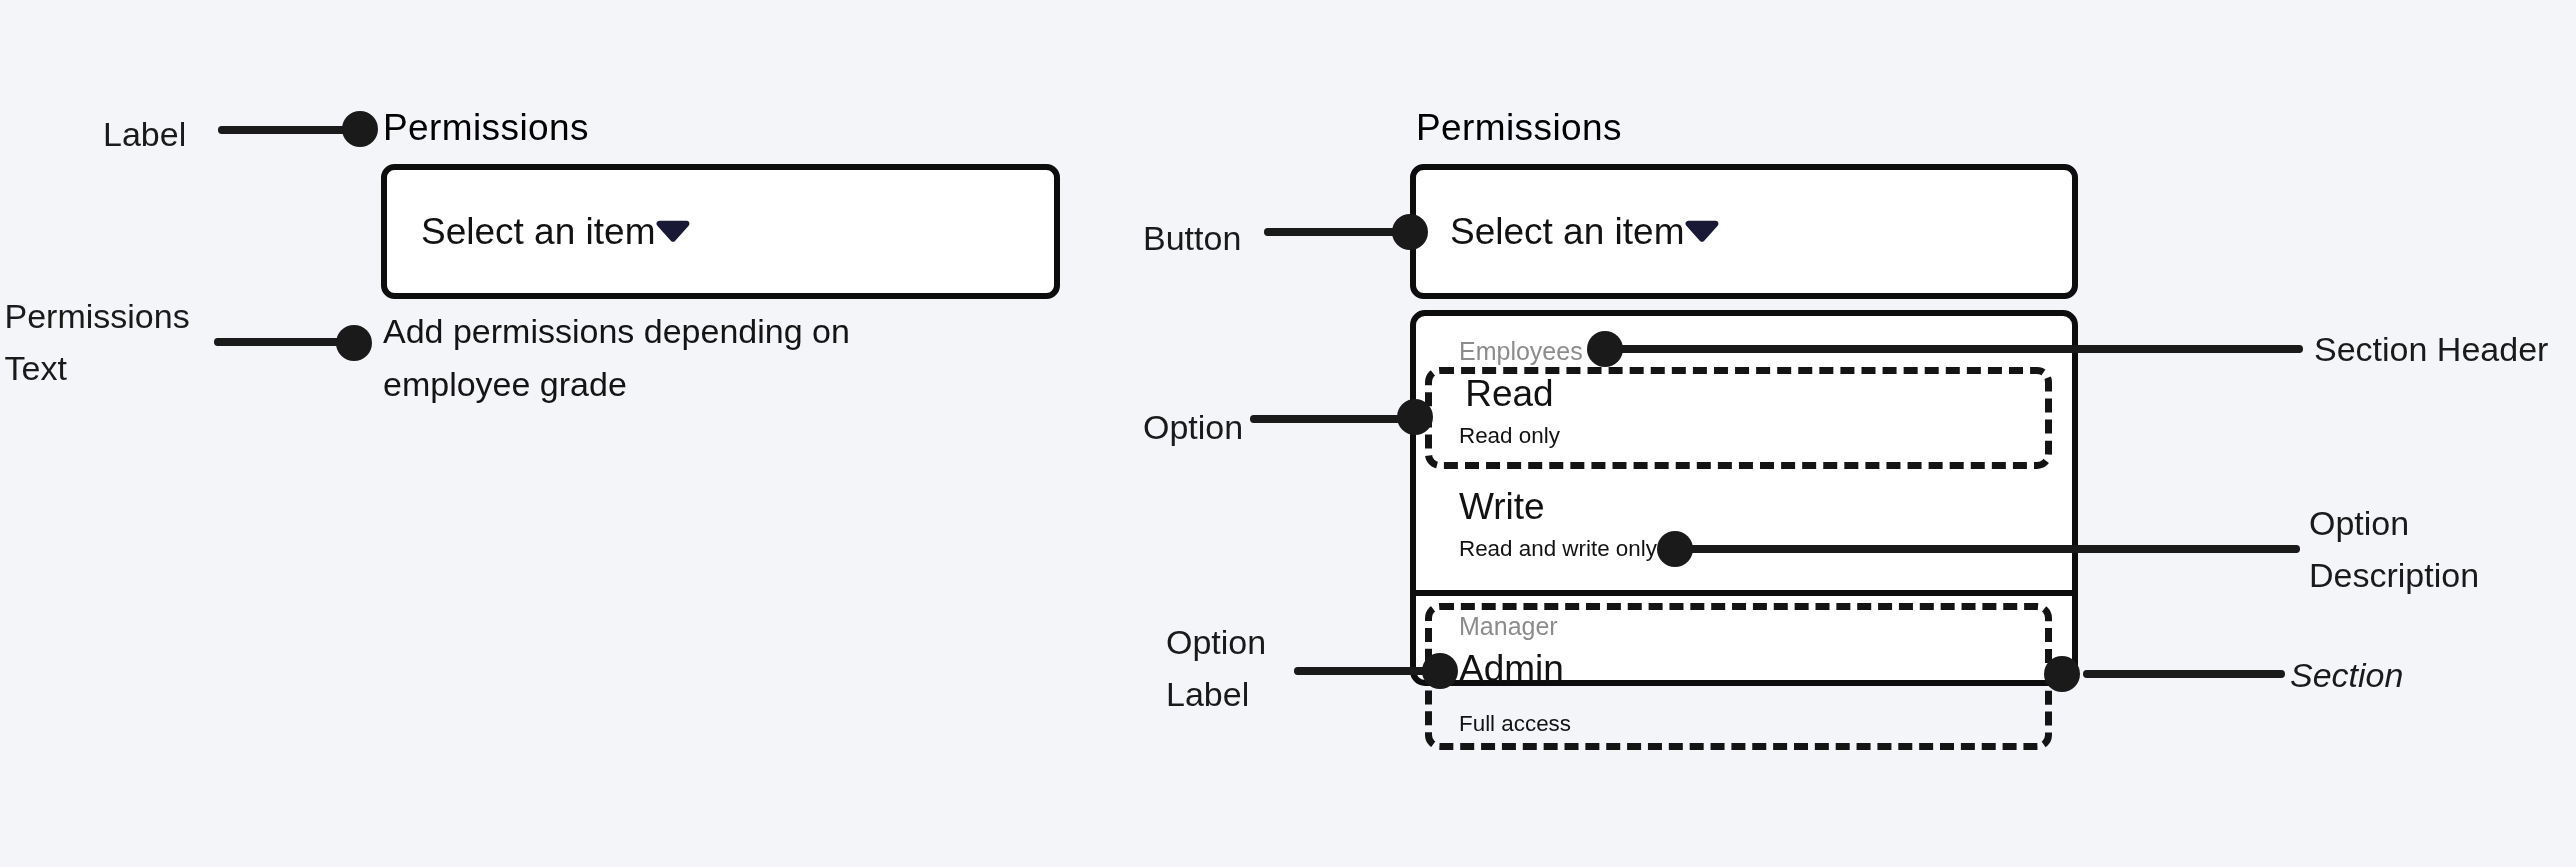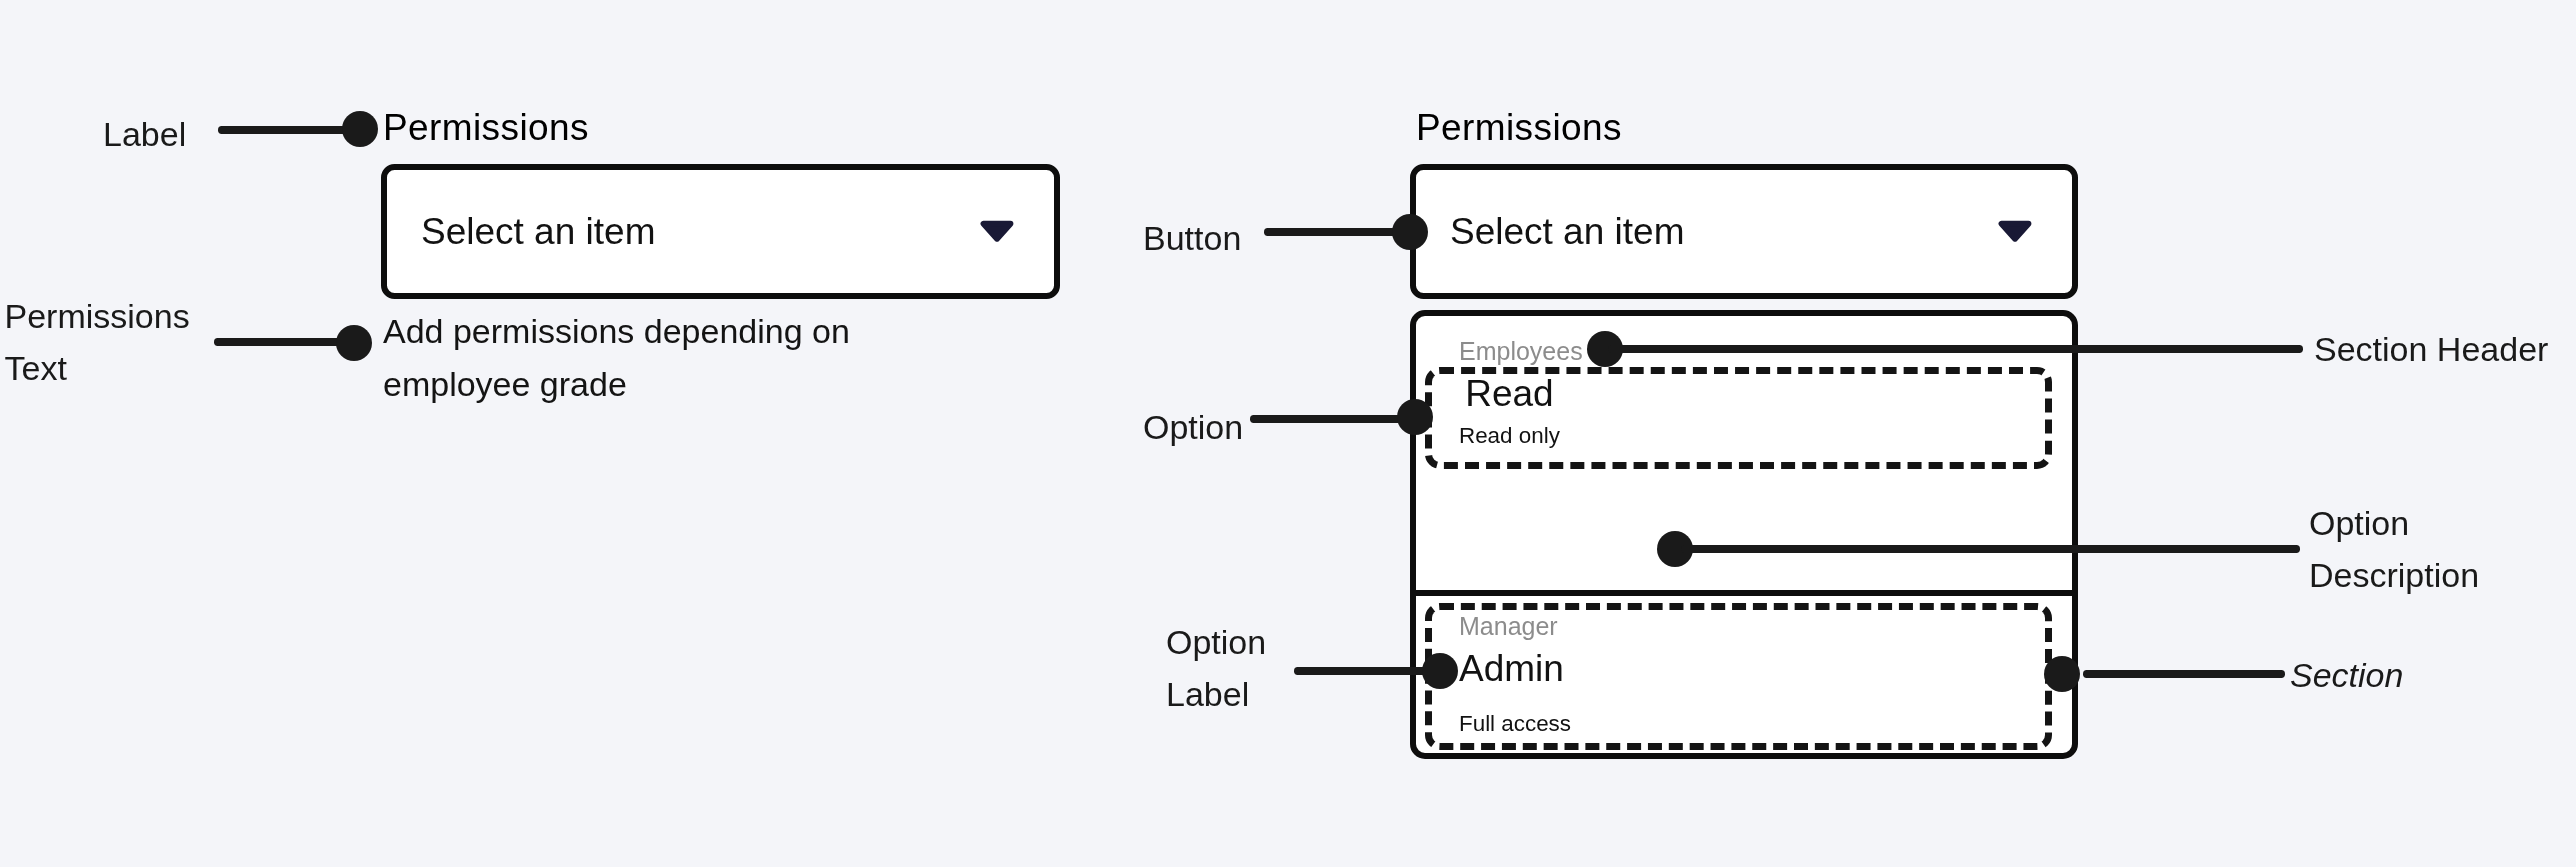--- a/index.html
+++ b/index.html
@@ -15,21 +15,21 @@
 
   
   .field-label {
     font-size: 37px; line-height: 1.2; color: #000000; letter-spacing: 0.4px;
   }
   .select-button {
     background: #ffffff;
     border: 6.7px solid #0d0d0d;
     border-radius: 13.5px;
     box-sizing: border-box;
-    display: flex; align-items: center; justify-content: space-between;
+    display: flex; align-items: center; 
     padding: 0 39px 0 34px;
   }
   .btn-text { font-size: 37px; color: #121212; }
   .chevron { width: 36px; height: 22.4px; display: block; }
 
   .support-text {
     font-size: 34px; line-height: 53px; color: #141414; width: 568px;
   }
 
   .menu {
@@ -81,31 +81,35 @@
 
 <div class="abs select-button" style="left:1410px; top:164px; width:668px; height:135px;">
   <span class="btn-text">Select an item</span>
   <span>
     <svg class="chevron" viewBox="0 0 24 15">
       <path d="M3 2.5 L21 2.5 L12 12.5 Z" fill="#191935" stroke="#191935" stroke-width="4" stroke-linejoin="round"></path>
     </svg>
   </span>
 </div>
 
-<div class="abs menu" style="left:1410px; top:310px; width:668px; height:449px;">
+<div class="abs menu" style="left:1410px; top:310px; width:668px; height:376px;">
 
   <div class="abs section-header" style="left:43px; top:21px;">Employees</div>
 
   <div class="abs dashed-box" style="left:9px; top:51px; width:627px; height:102px;"></div>
 
   <div class="abs" style="left:43px; top:57px;text-align:center;">
     <div class="opt-label">Read</div>
     <div class="opt-desc" style="margin-top:7.5px;">Read only</div>
   </div>
 
+  <div class="abs" style="left:43px; top:170px;">
+    <div class="opt-label">Write</div>
+    <div class="opt-desc" style="margin-top:7.5px;">Read and write only</div>
+  </div>
 
   <div class="abs divider" style="top:274px;"></div>
 
   <div class="abs dashed-box" style="left:9px; top:287px; width:627px; height:147px;"></div>
 
   <div class="abs section-header" style="left:43px; top:296px;">Manager</div>
 
   <div class="abs" style="left:43px; top:332px;">
     <div class="opt-label">Admin</div>
     <div class="opt-desc" style="margin-top:21px;">Full access</div>

